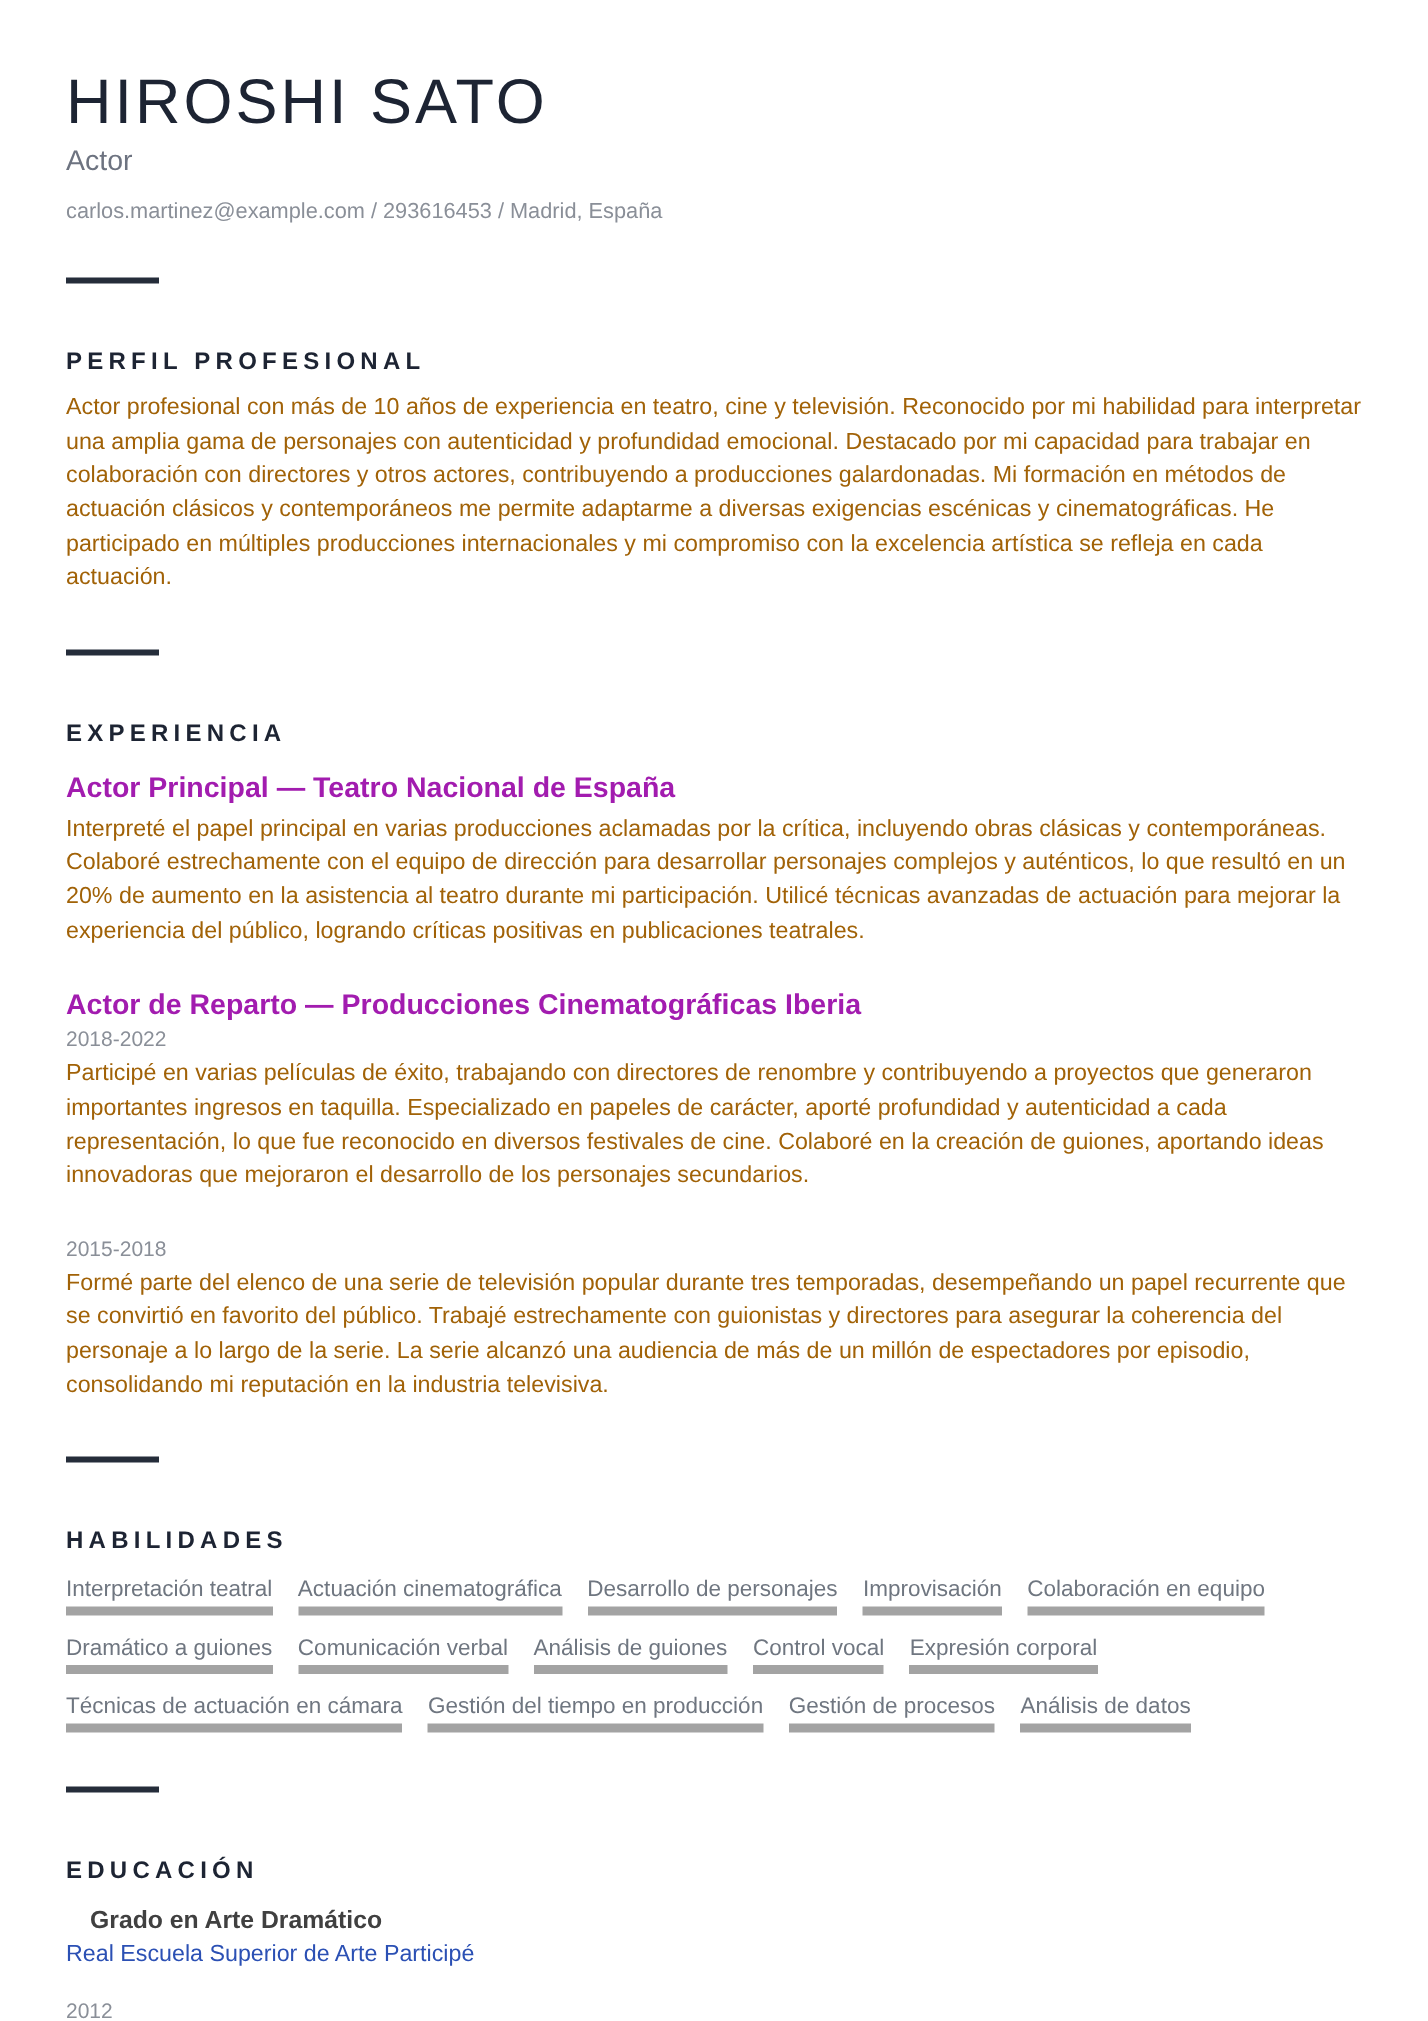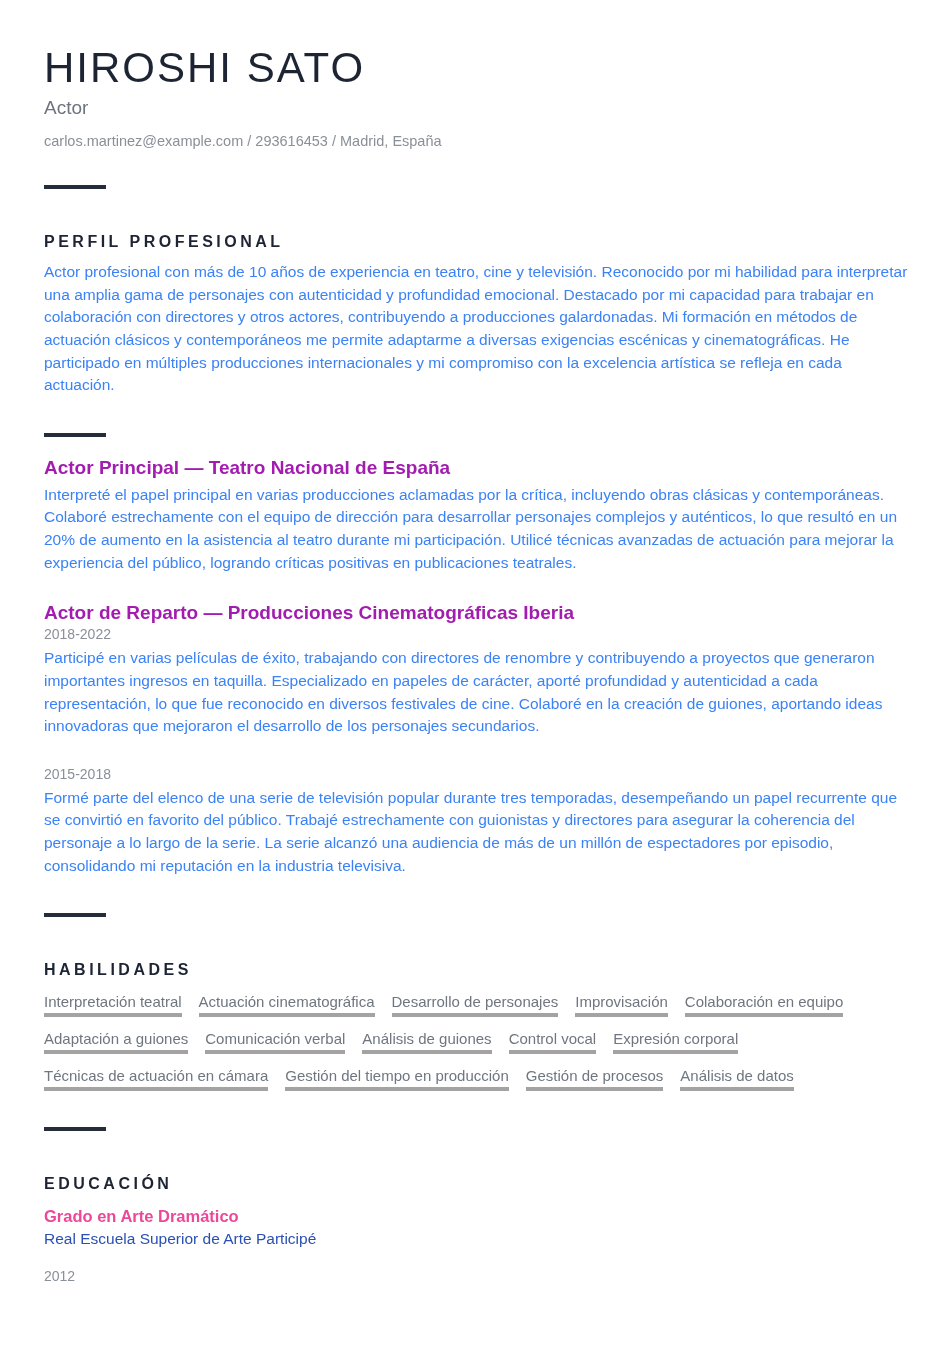--- a/index.html
+++ b/index.html
@@ -46,21 +46,21 @@
     font-size: 16px;
     font-weight: 700;
     letter-spacing: 3.5px;
     color: #1d2433;
     margin-bottom: 10px;
     margin-top: 44px;
   }
   .body-text {
     font-size: 15.5px;
     line-height: 1.46;
-    color: #3b82f6;
+    color: #a16207;
   }
   
   .job { margin-top: 16px; margin-bottom: 28px; }
   .job:last-child { margin-bottom: 0; }
   .job-title {
     font-size: 19px;
     font-weight: 700;
     color: #a21caf;
   }
   .job-dates {
@@ -74,31 +74,32 @@
     display: flex;
     flex-wrap: wrap;
     column-gap: 17px;
     row-gap: 13px;
     margin-top: 14px;
     max-width: 820px;
   }
   .skill {
     font-size: 15px;
     color: #6f7680;
-    border-bottom: 4px solid #a3a3a3;
+    border-bottom: 6px solid #a3a3a3;
     padding-bottom: 3px;
     white-space: nowrap;
   }
   
   .edu { margin-top: 14px; margin-bottom: 28px; }
   .edu:last-child { margin-bottom: 0; }
   .edu-degree {
     font-size: 16.5px;
     font-weight: 700;
-    color: #ec4899;
+    color: #404040;
+    margin-left: 16px;
   }
   .edu-school {
     font-size: 15.5px;
     color: #2b50b4;
     margin-top: 4px;
     text-decoration: none;
     display: inline-block;
   }
   .edu-year {
     font-size: 14px;
@@ -118,20 +119,21 @@
   </header>
 
   <section class="section">
     <div class="rule"></div>
     <h2 class="section-heading">PERFIL PROFESIONAL</h2>
     <p class="body-text">Actor profesional con más de 10 años de experiencia en teatro, cine y televisión. Reconocido por mi habilidad para interpretar una amplia gama de personajes con autenticidad y profundidad emocional. Destacado por mi capacidad para trabajar en colaboración con directores y otros actores, contribuyendo a producciones galardonadas. Mi formación en métodos de actuación clásicos y contemporáneos me permite adaptarme a diversas exigencias escénicas y cinematográficas. He participado en múltiples producciones internacionales y mi compromiso con la excelencia artística se refleja en cada actuación.</p>
   </section>
 
   <section class="section">
     <div class="rule"></div>
+    <h2 class="section-heading">EXPERIENCIA</h2>
 
     <div class="job">
       <div class="job-title">Actor Principal — Teatro Nacional de España</div>
       <p class="body-text job-desc">Interpreté el papel principal en varias producciones aclamadas por la crítica, incluyendo obras clásicas y contemporáneas. Colaboré estrechamente con el equipo de dirección para desarrollar personajes complejos y auténticos, lo que resultó en un 20% de aumento en la asistencia al teatro durante mi participación. Utilicé técnicas avanzadas de actuación para mejorar la experiencia del público, logrando críticas positivas en publicaciones teatrales.</p>
     </div>
 
     <div class="job">
       <div class="job-title">Actor de Reparto — Producciones Cinematográficas Iberia</div>
       <div class="job-dates">2018-2022</div>
       <p class="body-text job-desc">Participé en varias películas de éxito, trabajando con directores de renombre y contribuyendo a proyectos que generaron importantes ingresos en taquilla. Especializado en papeles de carácter, aporté profundidad y autenticidad a cada representación, lo que fue reconocido en diversos festivales de cine. Colaboré en la creación de guiones, aportando ideas innovadoras que mejoraron el desarrollo de los personajes secundarios.</p>
@@ -145,21 +147,21 @@
 
   <section class="section">
     <div class="rule"></div>
     <h2 class="section-heading">HABILIDADES</h2>
     <div class="skills-list">
       <span class="skill">Interpretación teatral</span>
       <span class="skill">Actuación cinematográfica</span>
       <span class="skill">Desarrollo de personajes</span>
       <span class="skill">Improvisación</span>
       <span class="skill">Colaboración en equipo</span>
-      <span class="skill">Adaptación a guiones</span>
+      <span class="skill">Dramático a guiones</span>
       <span class="skill">Comunicación verbal</span>
       <span class="skill">Análisis de guiones</span>
       <span class="skill">Control vocal</span>
       <span class="skill">Expresión corporal</span>
       <span class="skill">Técnicas de actuación en cámara</span>
       <span class="skill">Gestión del tiempo en producción</span>
       <span class="skill">Gestión de procesos</span>
       <span class="skill">Análisis de datos</span>
     </div>
   </section>

